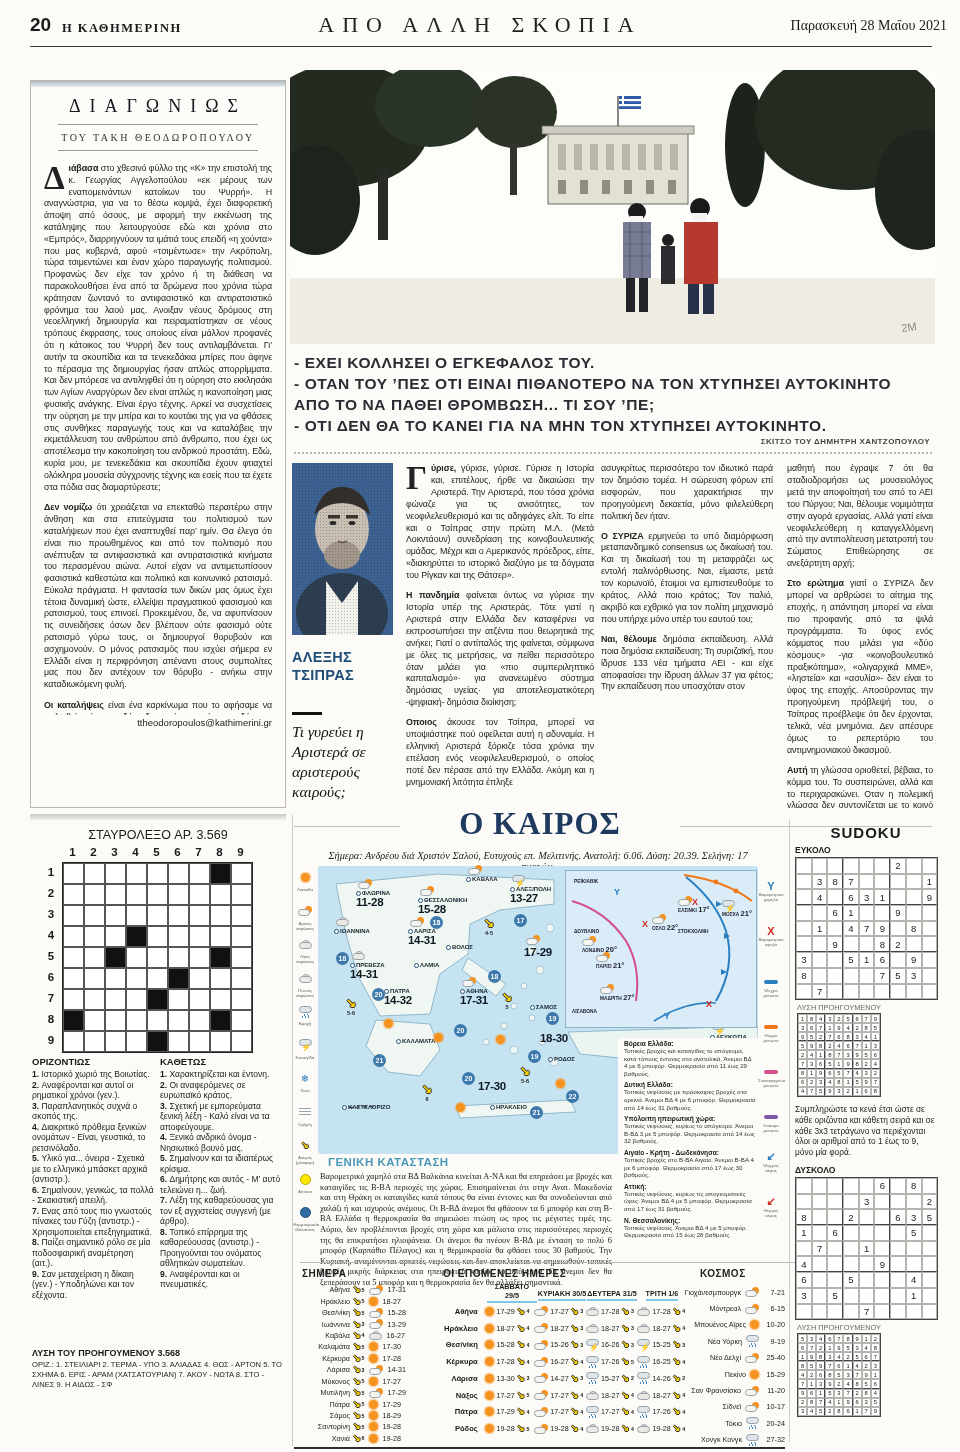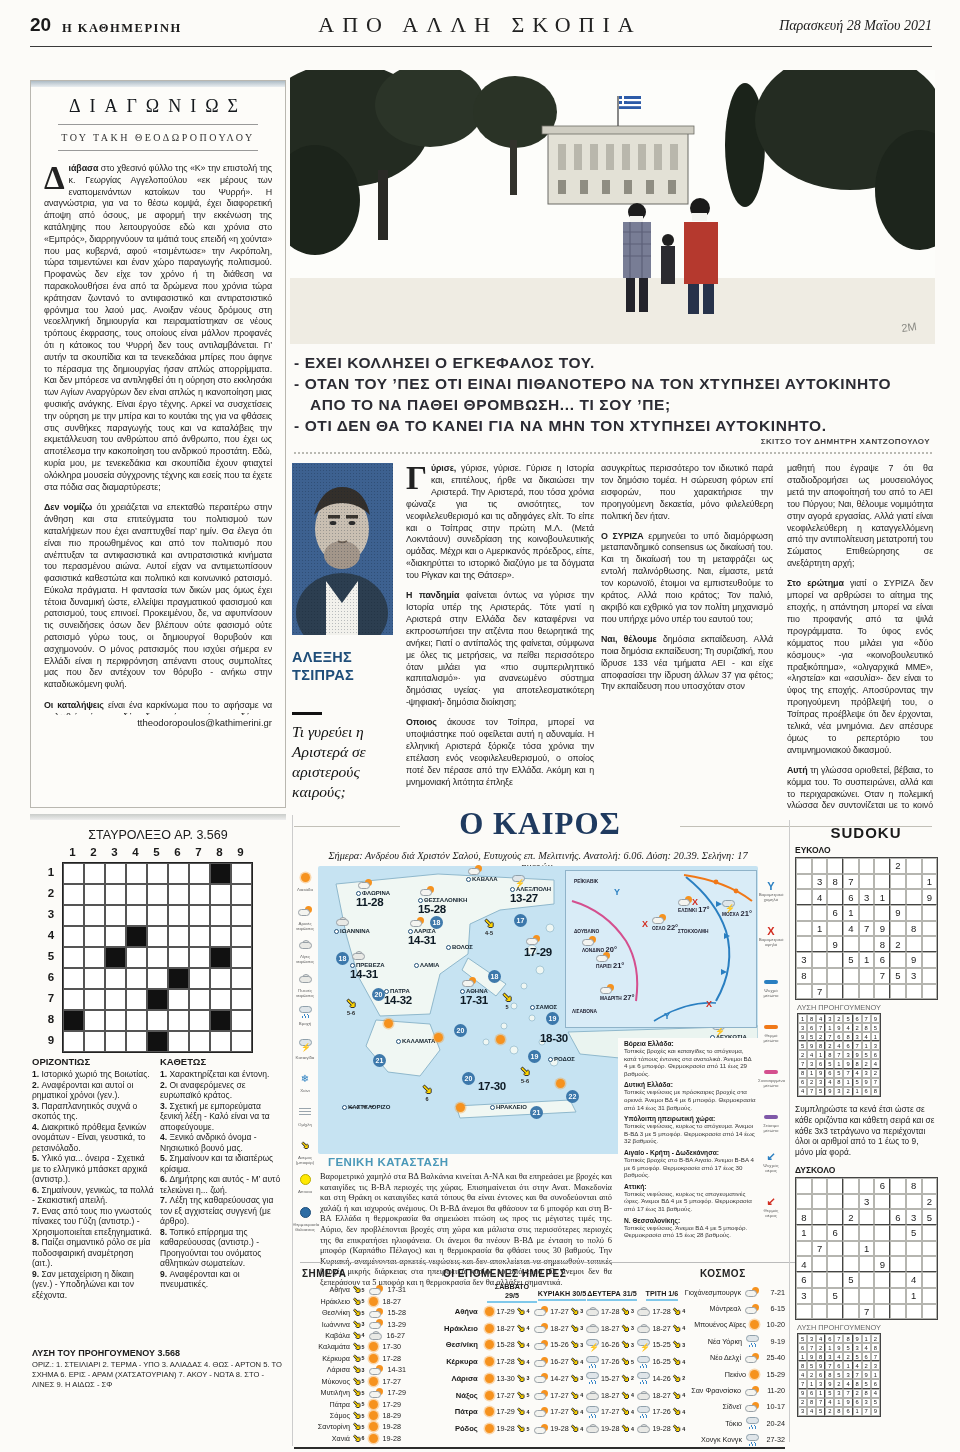--- a/index.html
+++ b/index.html
@@ -4,36 +4,36 @@
 <style>
   html,body{margin:0;padding:0;background:#e8e6e0}
   .page{position:relative;width:960px;height:1452px;background:#fcfbf8;font-family:"Liberation Sans",sans-serif;color:#1a1a1a;overflow:hidden;margin:0 auto}
   .abs{position:absolute}
   b{font-weight:700}
   
   .hdr-rule{position:absolute;left:30px;right:28px;top:46px;border-top:1.4px solid #3a3a3a}
   .hdr-page{position:absolute;left:30px;top:14px;font-size:19px;font-weight:700;font-family:"Liberation Sans",sans-serif}
   .hdr-mast{position:absolute;left:62px;top:21px;font-family:"Liberation Serif",serif;font-size:12.5px;letter-spacing:1.5px;font-weight:700}
   .hdr-sec{position:absolute;left:0;right:0;top:12px;text-align:center;font-family:"Liberation Serif",serif;font-size:22px;letter-spacing:8px;color:#222}
-  .hdr-date{position:absolute;right:28px;top:18px;font-family:"Liberation Serif",serif;font-style:italic;font-size:14px}
+  .hdr-date{position:absolute;right:13px;top:18px;font-family:"Liberation Serif",serif;font-size:14px}
   
   .dgx{left:30px;top:80px;width:256px;height:728px;border:1px solid #b9b7b0;background:#fdfcf9;box-sizing:border-box;padding:0 13px}
   .kickbar{position:absolute;left:0;right:0;top:0;height:6px;background:linear-gradient(#aebcc6,#e9edf0)}
   .kick{margin-top:15px;text-align:center;font-family:"Liberation Serif",serif;font-size:18px;letter-spacing:9px;color:#15191d}
   .kickrule{border:none;border-top:1px solid #999;margin:7px 14px}
   .kickby{text-align:center;font-family:"Liberation Serif",serif;font-size:10px;letter-spacing:2.5px;color:#333}
   .dtitle{margin-top:14px;text-align:center;font-family:"Liberation Serif",serif;font-style:italic;font-size:28px;line-height:31px;font-weight:500}
   .dbody{margin-top:12px;font-size:8.9px;line-height:11.8px;text-align:justify;height:552px;overflow:hidden;color:#222;letter-spacing:-.1px}
   .dbody p{margin:0 0 9px}
   .dropcap{float:left;font-family:"Liberation Serif",serif;font-weight:700;font-size:33px;line-height:27px;padding:2px 4px 0 0}
   .demail{text-align:right;font-size:9.5px;color:#222;margin-top:2px}
   
   .cartoon{left:290px;top:70px;width:645px;height:274px}
   .capt{left:294px;top:352px;width:640px;font-weight:700;font-size:15.5px;line-height:21px;letter-spacing:.6px;color:#2b2b33;font-family:"Liberation Sans",sans-serif}
-  .capt .ind{margin-left:16px}
+  .capt .ind{}
   .credit{left:294px;top:437px;width:636px;text-align:right;font-size:8px;font-weight:700;color:#444;letter-spacing:.4px}
   .dotted{left:294px;top:452px;width:638px;border-top:2px dotted #b9b9b2}
   
   .photo{left:292px;top:463px;width:101px;height:172px;background:#3c movie}
   .photo{background:#3d6190;overflow:hidden}
   .halftone{position:absolute;inset:0;background-image:radial-gradient(#0a1a2a .6px,transparent .7px);background-size:3px 3px;opacity:.25}
   .psname{left:292px;top:648px;width:110px;font-weight:700;font-size:14.5px;line-height:18px;color:#1f4e79;letter-spacing:.3px}
   .pqbar{left:292px;top:712px;width:30px;border-top:3.5px solid #111}
   .pquote{left:292px;top:722px;width:100px;font-family:"Liberation Serif",serif;font-style:italic;font-size:15.5px;line-height:20px;color:#111}
   .mcol{top:463px;height:345px;overflow:hidden}

